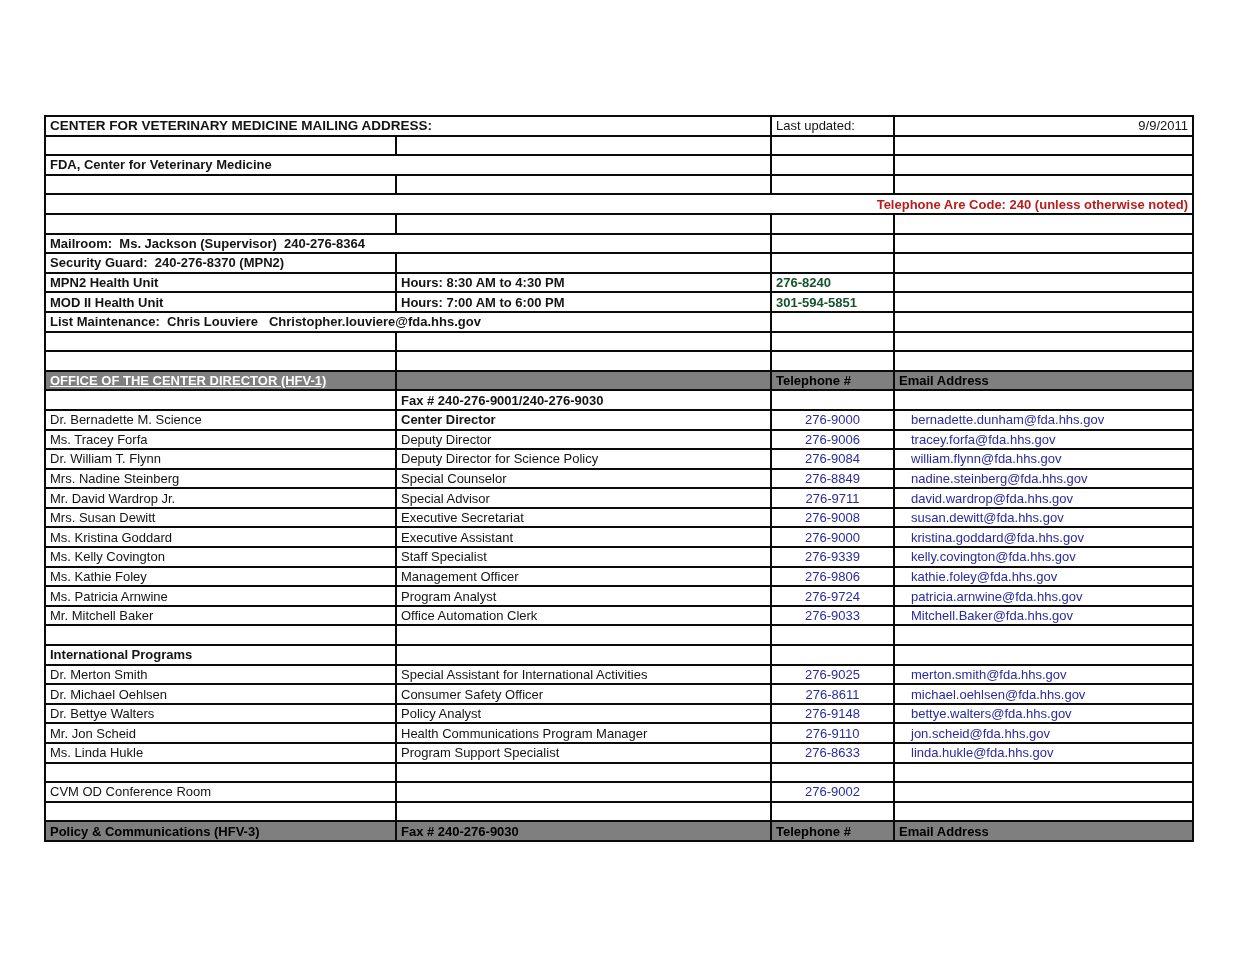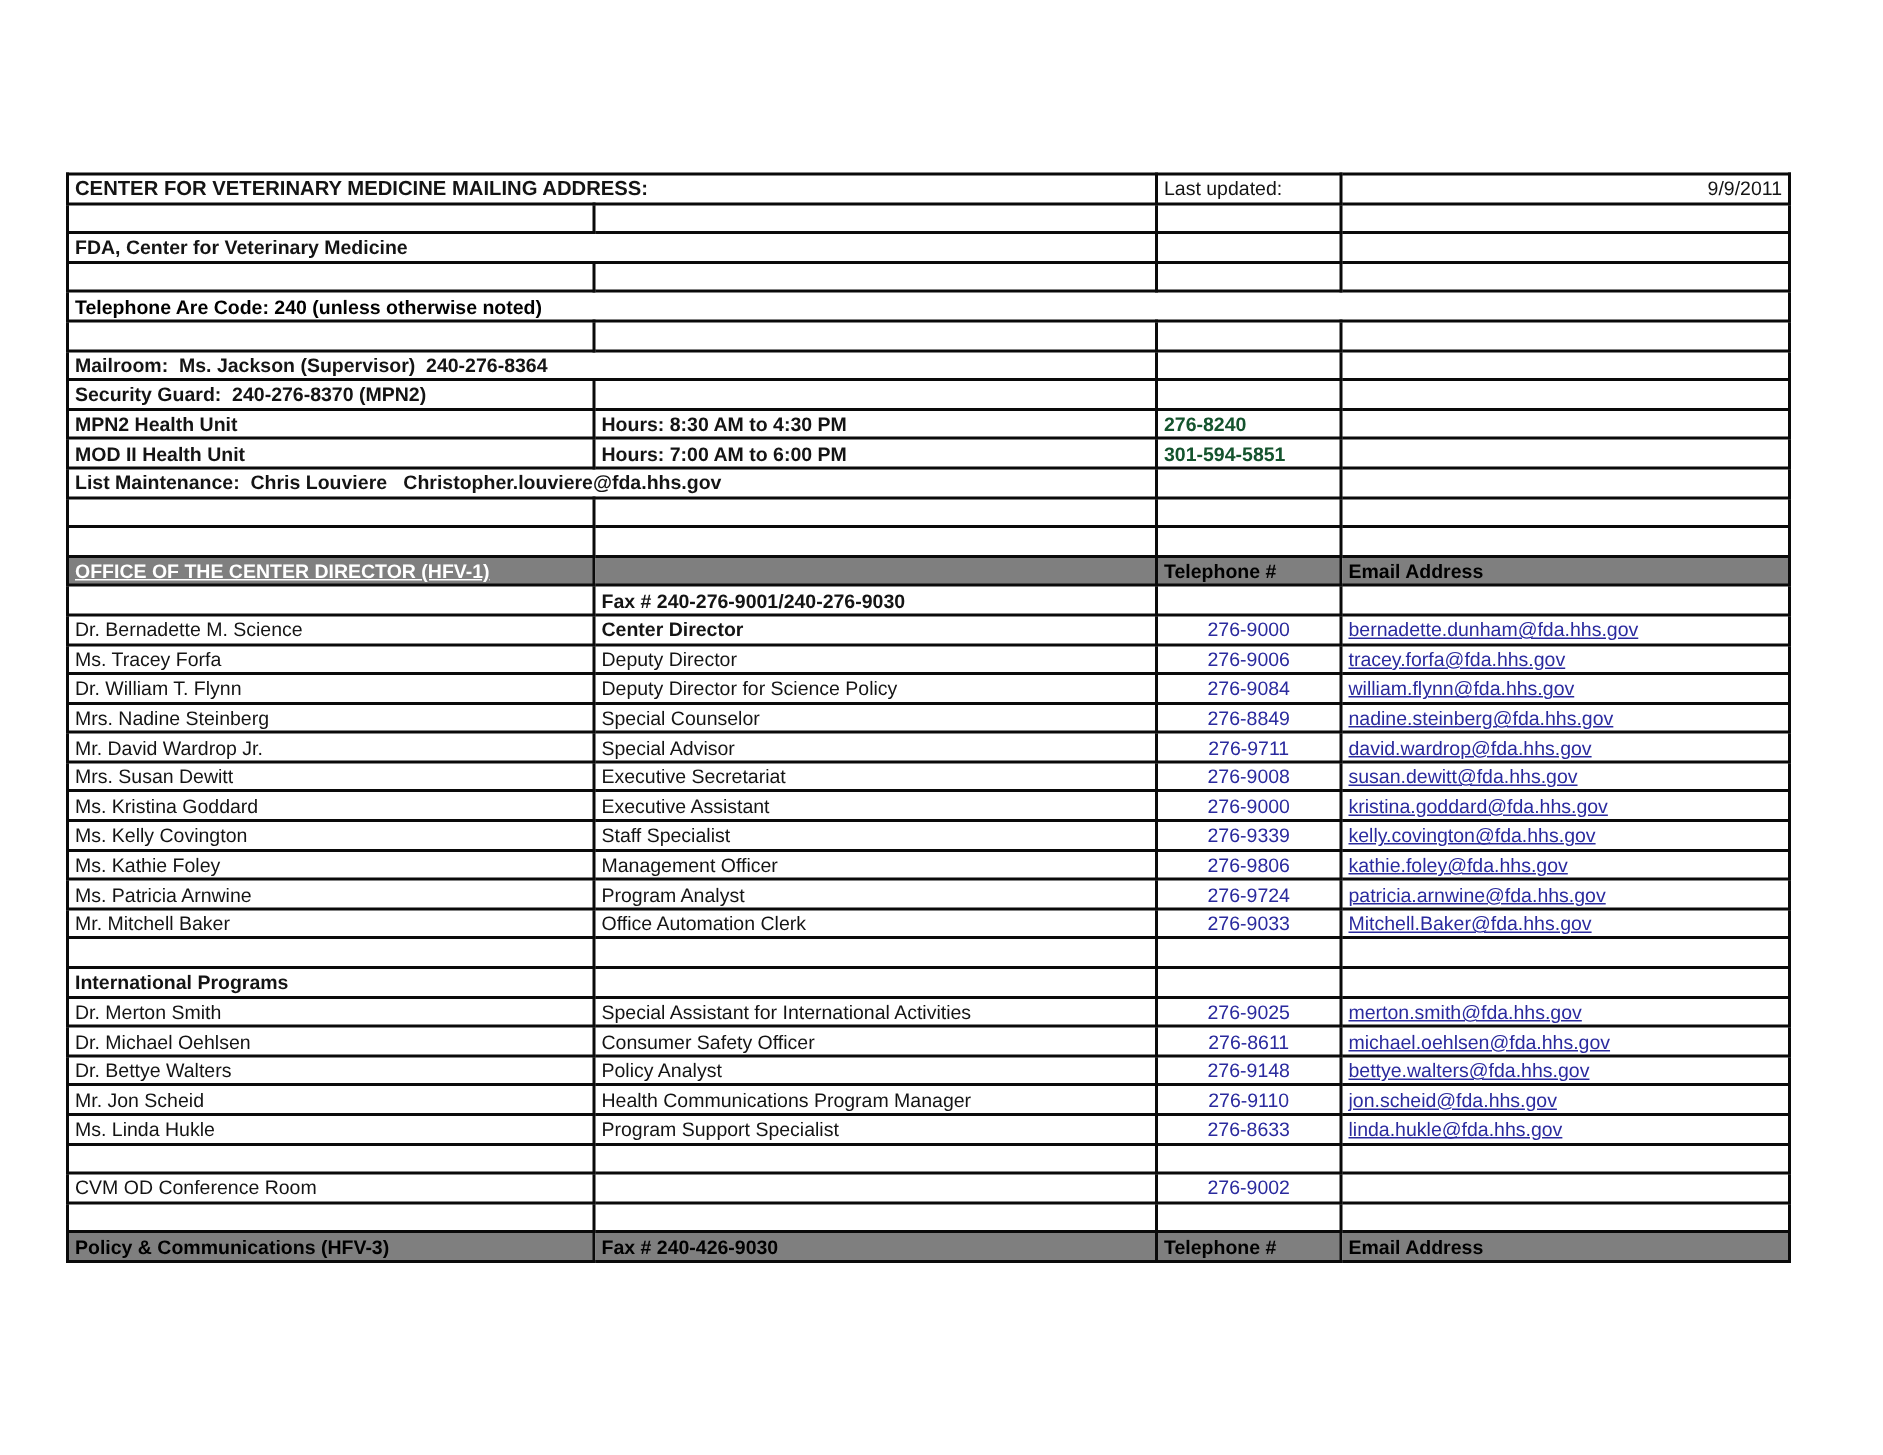--- a/index.html
+++ b/index.html
@@ -12,28 +12,28 @@
     padding:0 4px;
     font-size:13px;
     line-height:1;
     color:#141414;
     vertical-align:middle;
     overflow:hidden;
     white-space:pre;
   }
   td.c-bold{font-weight:bold;}
   td.c-title{font-weight:bold;font-size:13.5px;margin-top:24px;}
-  td.c-note{color:#000000;font-weight:bold;text-align:left;}
+  td.c-note{color:#b91c1c;font-weight:bold;text-align:right;}
   td.c-phone-strong{color:#14532d;font-weight:bold;}
   td.c-phone{color:#2a2a9e;text-align:center;}
   td.c-email{color:#2a2a9e;}
   td.c-section{background:#7f7f7f;color:#000000;font-weight:bold;}
   td.c-section-underline{background:#7f7f7f;color:#ffffff;font-weight:bold;text-decoration:underline;}
   td.c-date{text-align:right;}
-  a.email-link{color:#2a2a9e;text-decoration:underline;cursor:pointer;}
+  a.email-link{color:#2a2a9e;cursor:pointer;margin-left:12px;}
 </style>
 </head>
 <body>
 
 <div class="sheet">
   <table>
     <colgroup>
         <col style="width: 351px;">
         <col style="width: 375px;">
         <col style="width: 123px;">
@@ -244,19 +244,19 @@
           <td></td>
         </tr>
         <tr>
           <td></td>
           <td></td>
           <td></td>
           <td></td>
         </tr>
         <tr>
           <td class="c-section">Policy &amp; Communications (HFV-3)</td>
-          <td class="c-section">Fax # 240-426-9030</td>
+          <td class="c-section">Fax # 240-276-9030</td>
           <td class="c-section">Telephone #</td>
           <td class="c-section">Email Address</td>
         </tr>
       </tbody>
   </table>
 </div>
 
 </body></html>

